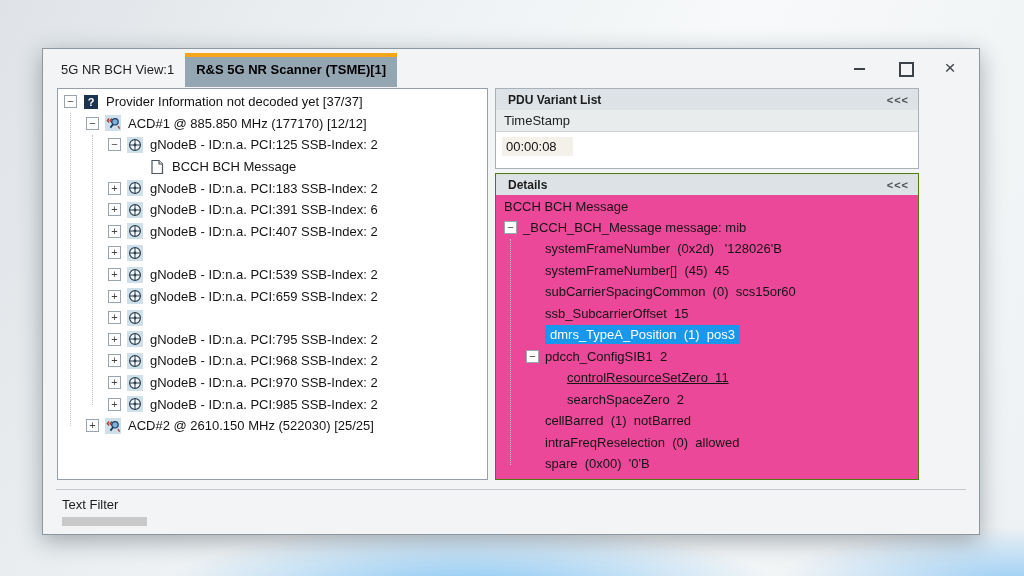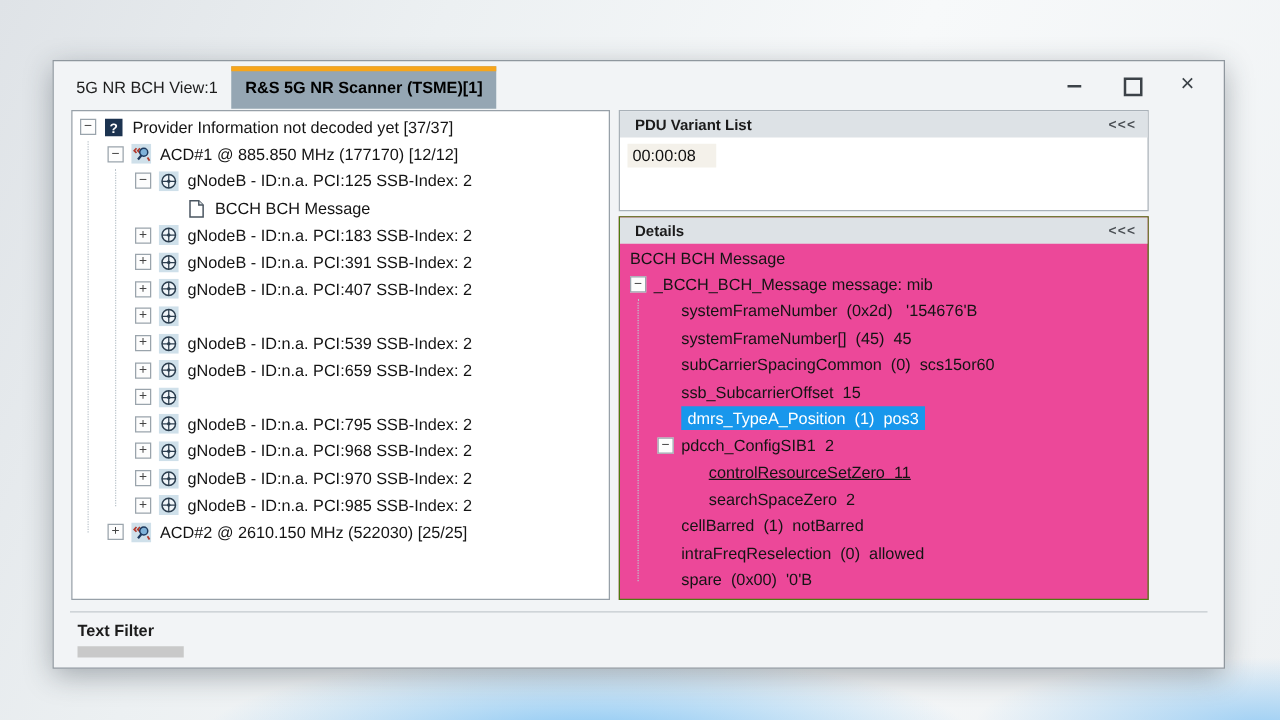--- a/index.html
+++ b/index.html
@@ -53,21 +53,21 @@
   .pdu-colheader { height:22px; background:#e9eced; border-bottom:1px solid #cfd4d8; font-size:13px; color:#222; padding:3px 0 0 8px; }
   .pdu-row { padding:5px 0 0 6px; font-size:13px; color:#111; }
   .pdu-cell { background:#f4f1ea; padding:2px 16px 2px 4px; display:inline-block; }
   .details-section { position:absolute; top:85px; left:0; right:0; bottom:0; background:#ec4899; border:1px solid #4d7c0f; }
   .details-body { position:relative; font-size:13px; color:#141414; }
   .d-heading { height:21.5px; padding:4px 0 0 8px; }
   .d-row { height:21.5px; display:flex; align-items:center; white-space:nowrap; }
   .d-sel { background:var(--sel); color:#fff; padding:2px 5px; }
   
   .footer { position:absolute; left:13px; right:13px; top:440px; height:46px; border-top:1px solid #c3c9ce; }
-  .footer-label { position:absolute; left:6px; top:7px; font-size:13px; color:#1c1c1c;font-weight:bold; }
+  .footer-label { position:absolute; left:6px; top:7px; font-size:13px; color:#1c1c1c; }
   .footer-box { position:absolute; left:6px; top:27px; width:85px; height:9px; background:#c9c9c9; }
 </style>
 </head>
 <body>
 
 <div class="window">
 
   <div class="tabbar">
     <div class="tab">5G NR BCH View:1</div>
     <div class="tab active">R&amp;S 5G NR Scanner (TSME)[1]</div>
@@ -147,21 +147,21 @@
           <span class="expander">+</span>
           <span class="tree-icon">
             <svg width="16" height="16" viewBox="0 0 16 16">
               <rect width="16" height="16" fill="#cfe0ea"></rect>
               <circle cx="8" cy="8" r="5.4" fill="#f0f5f9" stroke="#2c3e4f" stroke-width="1.2"></circle>
               <line x1="8" y1="2.6" x2="8" y2="13.4" stroke="#2c3e4f" stroke-width="1"></line>
               <line x1="2.6" y1="8" x2="13.4" y2="8" stroke="#2c3e4f" stroke-width="1"></line>
               <circle cx="8" cy="8" r="1.4" fill="#2c3e4f"></circle>
             </svg>
           </span>
-          <span class="tree-label">gNodeB - ID:n.a. PCI:391 SSB-Index: 2</span>
+          <span class="tree-label">gNodeB - ID:n.a. PCI:391 SSB-Index: 6</span>
         </div>
         <div class="tree-row" style="padding-left: 50px;">
           <span class="expander">+</span>
           <span class="tree-icon">
             <svg width="16" height="16" viewBox="0 0 16 16">
               <rect width="16" height="16" fill="#cfe0ea"></rect>
               <circle cx="8" cy="8" r="5.4" fill="#f0f5f9" stroke="#2c3e4f" stroke-width="1.2"></circle>
               <line x1="8" y1="2.6" x2="8" y2="13.4" stroke="#2c3e4f" stroke-width="1"></line>
               <line x1="2.6" y1="8" x2="13.4" y2="8" stroke="#2c3e4f" stroke-width="1"></line>
               <circle cx="8" cy="8" r="1.4" fill="#2c3e4f"></circle>
@@ -288,41 +288,42 @@
       </div>
   </div>
 
   <div class="right-region">
 
     <div class="pdu-section">
       <div class="panel-header">
         <span class="panel-title">PDU Variant List</span>
         <span class="collapse-btn">&lt;&lt;&lt;</span>
       </div>
+      <div class="pdu-colheader">TimeStamp</div>
       <div class="pdu-row">
         <span class="pdu-cell">00:00:08</span>
       </div>
     </div>
 
     <div class="details-section">
       <div class="panel-header">
         <span class="panel-title">Details</span>
         <span class="collapse-btn">&lt;&lt;&lt;</span>
       </div>
       <div class="details-body">
         <div class="vline" style="left:14px; top:44px; height:226px;"></div>
         <div class="d-heading">BCCH BCH Message</div>
         <div id="details-rows">
             <div class="d-row" style="padding-left: 8px;">
               <span class="expander">−</span>
               <span class="d-label">_BCCH_BCH_Message message: mib</span>
             </div>
             <div class="d-row" style="padding-left: 30px;">
               <span class="exp-spacer"></span>
-              <span class="d-label">systemFrameNumber  (0x2d)   '154676'B</span>
+              <span class="d-label">systemFrameNumber  (0x2d)   '128026'B</span>
             </div>
             <div class="d-row" style="padding-left: 30px;">
               <span class="exp-spacer"></span>
               <span class="d-label">systemFrameNumber[]  (45)  45</span>
             </div>
             <div class="d-row" style="padding-left: 30px;">
               <span class="exp-spacer"></span>
               <span class="d-label">subCarrierSpacingCommon  (0)  scs15or60</span>
             </div>
             <div class="d-row" style="padding-left: 30px;">

